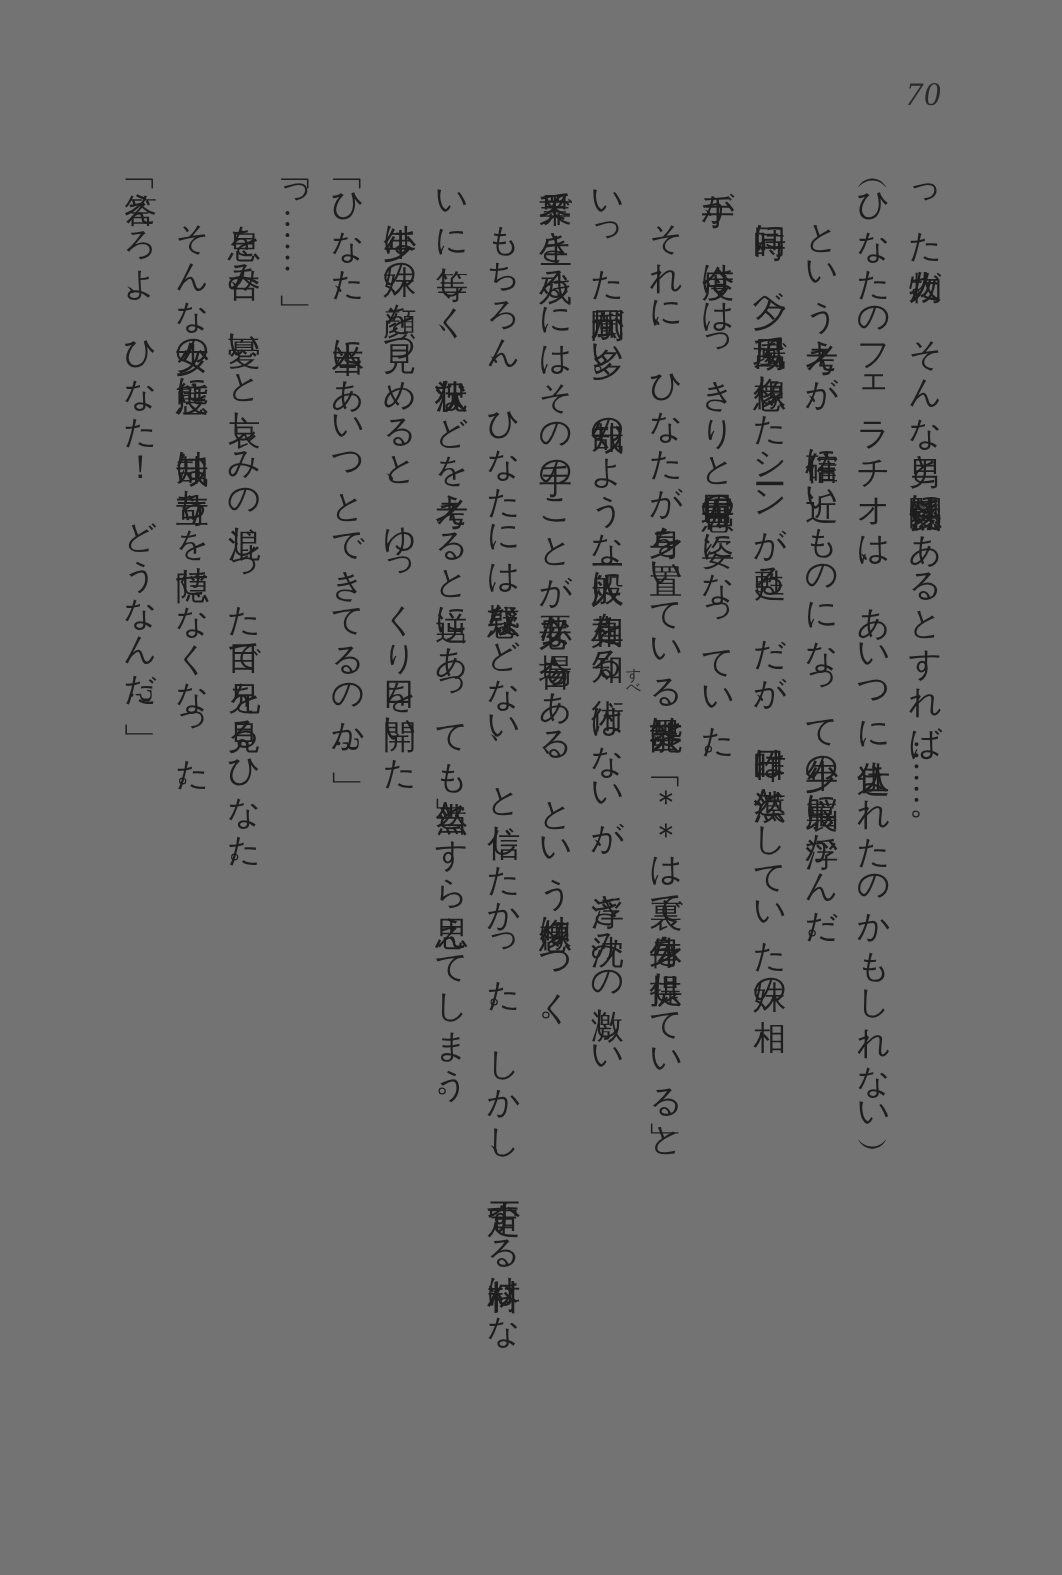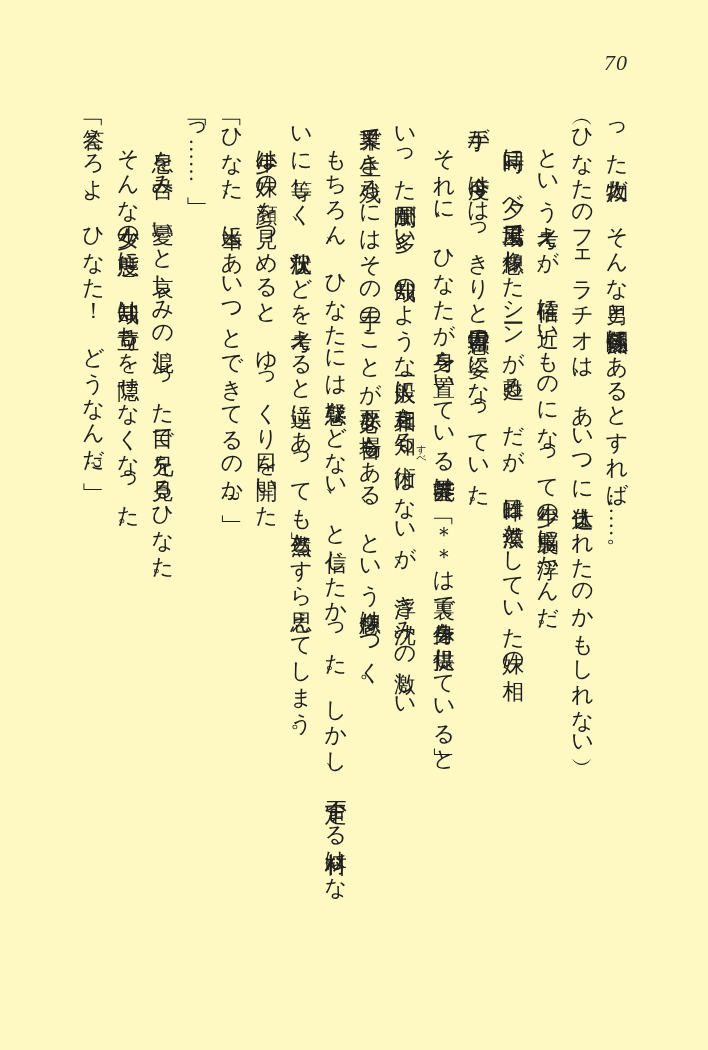--- a/index.html
+++ b/index.html
@@ -9,21 +9,21 @@
   body {
     width: 708px;
     height: 1050px;
     background: #f6f6f4;
     overflow: hidden;
   }
   .page {
     position: relative;
     width: 708px;
     height: 1050px;
-    background: #fef9c3;
+    background: #737373;
     color: #1e1e1e;
     font-family: "Liberation Serif", "DejaVu Serif", serif;
   }
   .page-number {
     position: absolute;
     top: 50px;
     right: 80px;
     font-size: 22px;
     font-style: italic;
     color: #2a2a2a;

